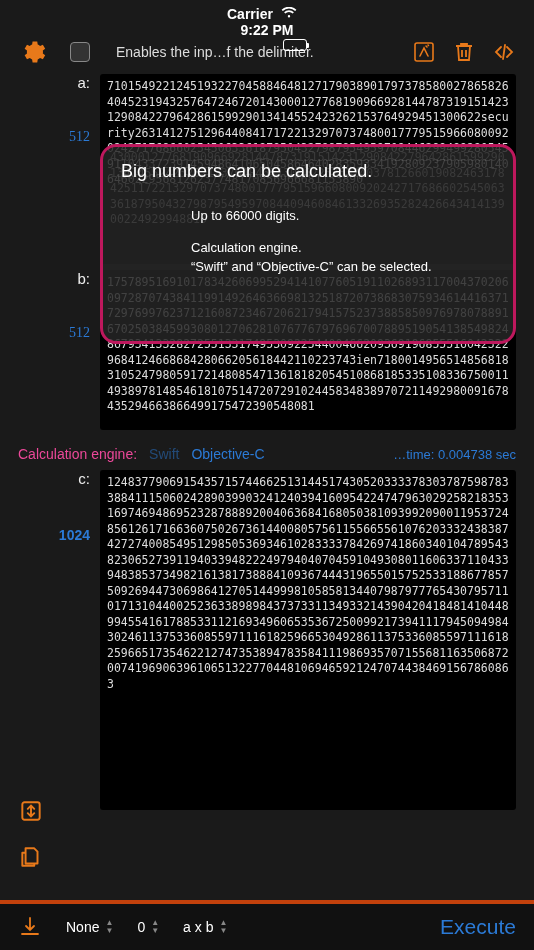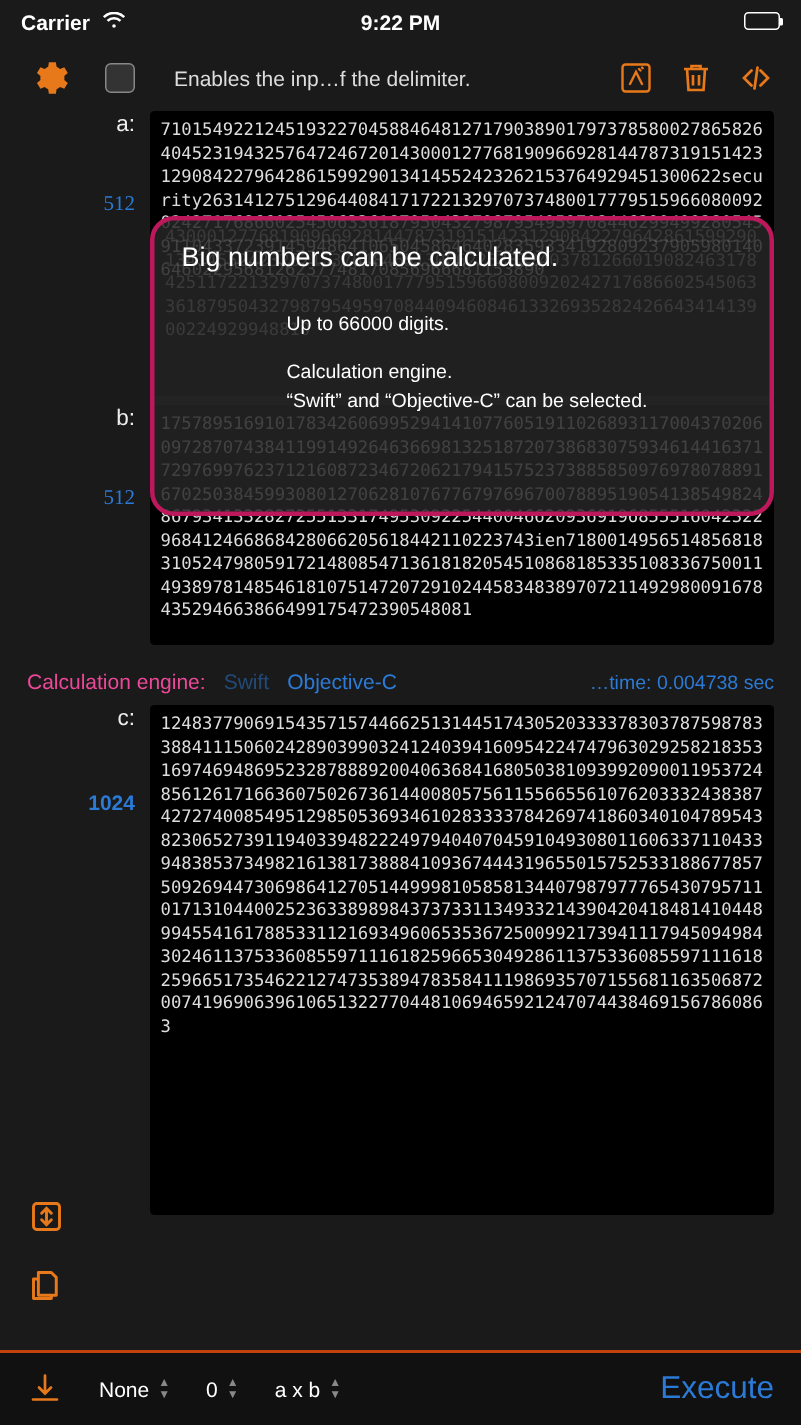--- a/index.html
+++ b/index.html
@@ -13,20 +13,21 @@
     position: relative;
   }
   .status-bar {
     display: flex;
     justify-content: space-between;
     align-items: center;
     padding: 6px 14px;
     height: 30px;
     font-size: 14px;
     font-weight: 600;
+    flex-direction: column;
   }
   .status-left, .status-right { width: 80px; }
   .status-center { text-align: center; }
   .status-right { text-align: right; }
   .wifi-icon { display: inline-block; margin-left: 4px; }
   .battery { display: inline-block; width: 24px; height: 12px; border: 1px solid #fff; border-radius: 3px; position: relative; }
   .battery::after { content: ''; position: absolute; right: -3px; top: 3px; width: 2px; height: 5px; background: #fff; border-radius: 0 1px 1px 0; }
 
   .top-bar {
     display: flex;
@@ -126,21 +127,21 @@
 
   .bottom-bar {
     position: absolute;
     left: 0; right: 0; bottom: 0;
     height: 50px;
     background: #111;
     display: flex;
     align-items: center;
     padding: 0 18px;
     gap: 24px;
-    border-top: 2px solid #c2410c;
+    border-top: 4px solid #c2410c;
   }
   .bottom-bar .stepper {
     display: flex;
     align-items: center;
     gap: 6px;
     font-size: 14px;
   }
   .stepper-arrows {
     display: flex;
     flex-direction: column;

